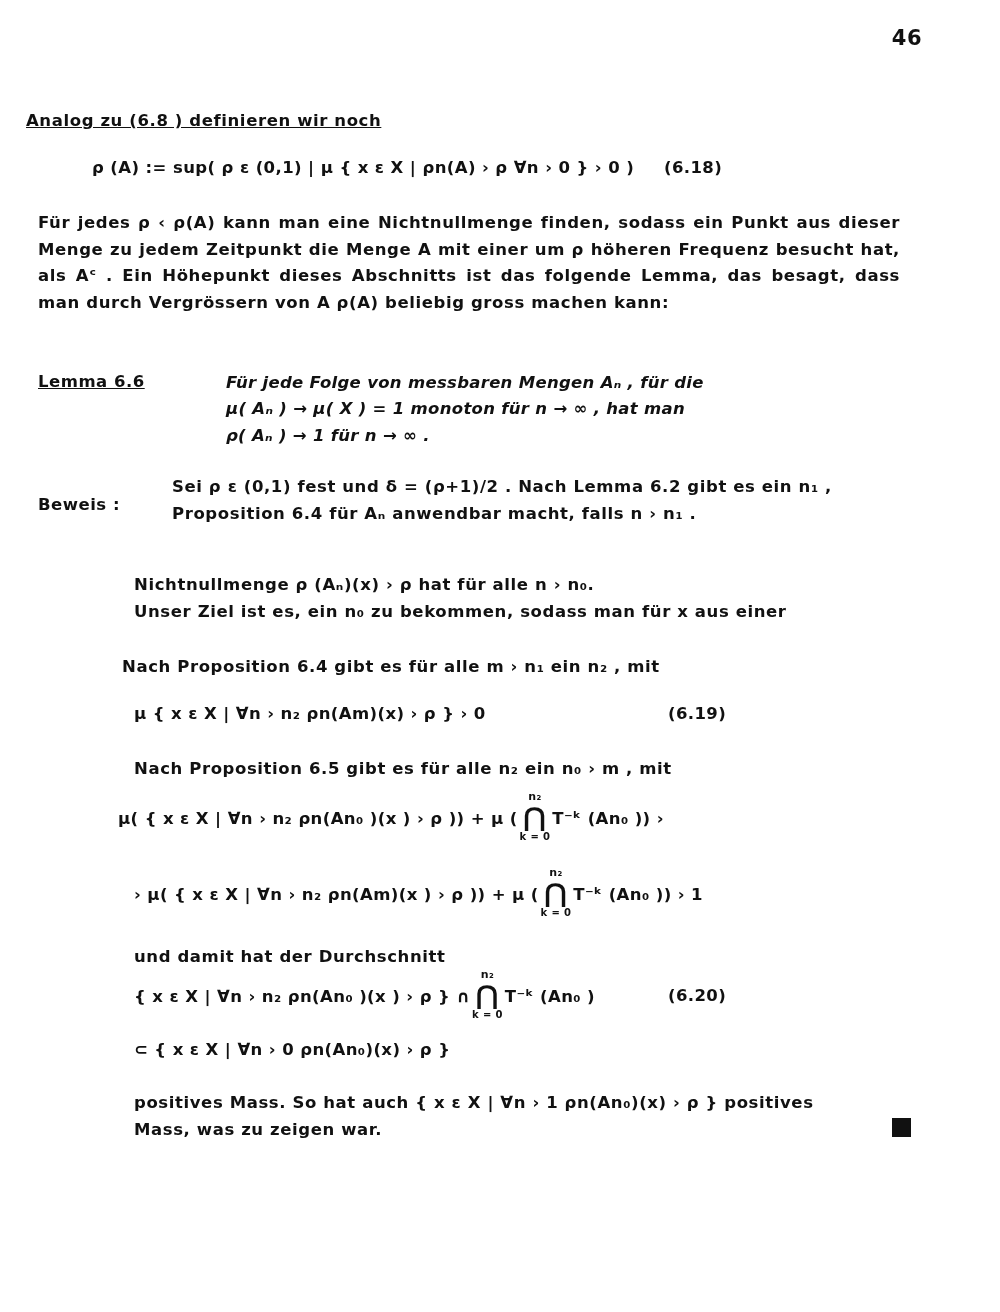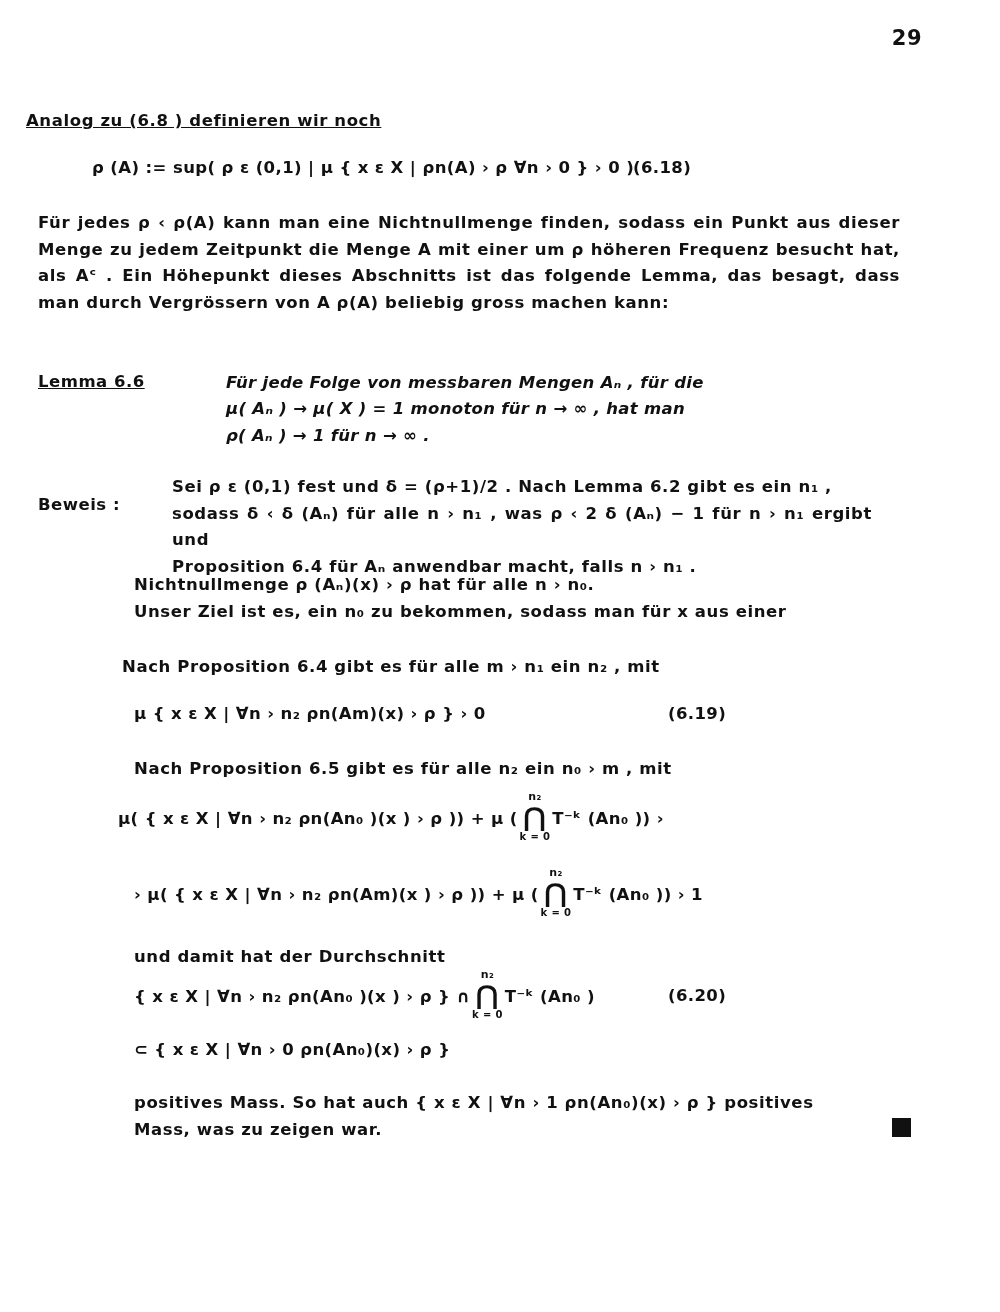--- a/index.html
+++ b/index.html
@@ -96,44 +96,43 @@
     width: 19px;
     height: 19px;
     background: #111111;
   }
 </style>
 </head>
 <body>
 
 <div class="page">
 
-  <div class="page-number">29</div>
+  <div class="page-number">46</div>
 
   <div class="block para" style="left:26px; top:108px; width:560px;text-decoration:underline;">Analog zu (6.8 ) definieren wir noch</div>
 
   <div class="block formula" style="left:92px; top:158px;">
     <span>ρ (A) := sup( ρ ε (0,1) | μ { x ε X | ρn(A) › ρ   ∀n › 0  } › 0 )</span>
   </div>
-  <div class="block eqnum" style="left:633px; top:158px;">(6.18)</div>
+  <div class="block eqnum" style="left:664px; top:158px;">(6.18)</div>
 
   <div class="block para" style="left:38px; top:210px; width:862px;">Für jedes ρ ‹ ρ(A) kann man eine Nichtnullmenge finden, sodass ein Punkt aus dieser Menge zu jedem Zeitpunkt die Menge A mit einer um ρ höheren Frequenz besucht hat, als Aᶜ . Ein Höhepunkt dieses Abschnitts ist das folgende Lemma, das besagt, dass man durch Vergrössern von A ρ(A) beliebig gross machen kann:</div>
 
   <div class="block lemma-title" style="left:38px; top:372px;">Lemma 6.6</div>
 
   <div class="block lemma-body" style="left:226px; top:370px; width:600px;">
     <div>Für jede Folge von messbaren Mengen Aₙ , für die</div>
     <div>μ( Aₙ ) → μ( X ) = 1 monoton für n → ∞ , hat man</div>
     <div>ρ( Aₙ ) → 1 für n → ∞ .</div>
   </div>
 
   <div class="block label" style="left:38px; top:474px;">Beweis :</div>
 
   <div class="block para" style="left:172px; top:474px; width:700px;">
     <div>Sei  ρ ε (0,1) fest und  δ = (ρ+1)/2 . Nach Lemma 6.2  gibt es ein n₁ ,</div>
-    <div>sodass δ ‹ δ (Aₙ) für alle n › n₁ , was ρ ‹ 2 δ (Aₙ) − 1 für n › n₁  ergibt und</div>
     <div>Proposition 6.4   für Aₙ anwendbar macht, falls n › n₁ .</div>
   </div>
 
   <div class="block para" style="left:134px; top:572px; width:770px;">
     <div>Nichtnullmenge ρ (Aₙ)(x) › ρ hat  für alle n › n₀.</div>
     <div>Unser Ziel ist es, ein n₀ zu bekommen, sodass man für x aus einer</div>
   </div>
 
   <div class="block para" style="left:122px; top:654px; width:770px;">Nach Proposition 6.4   gibt es für alle m › n₁  ein  n₂ , mit</div>
 

